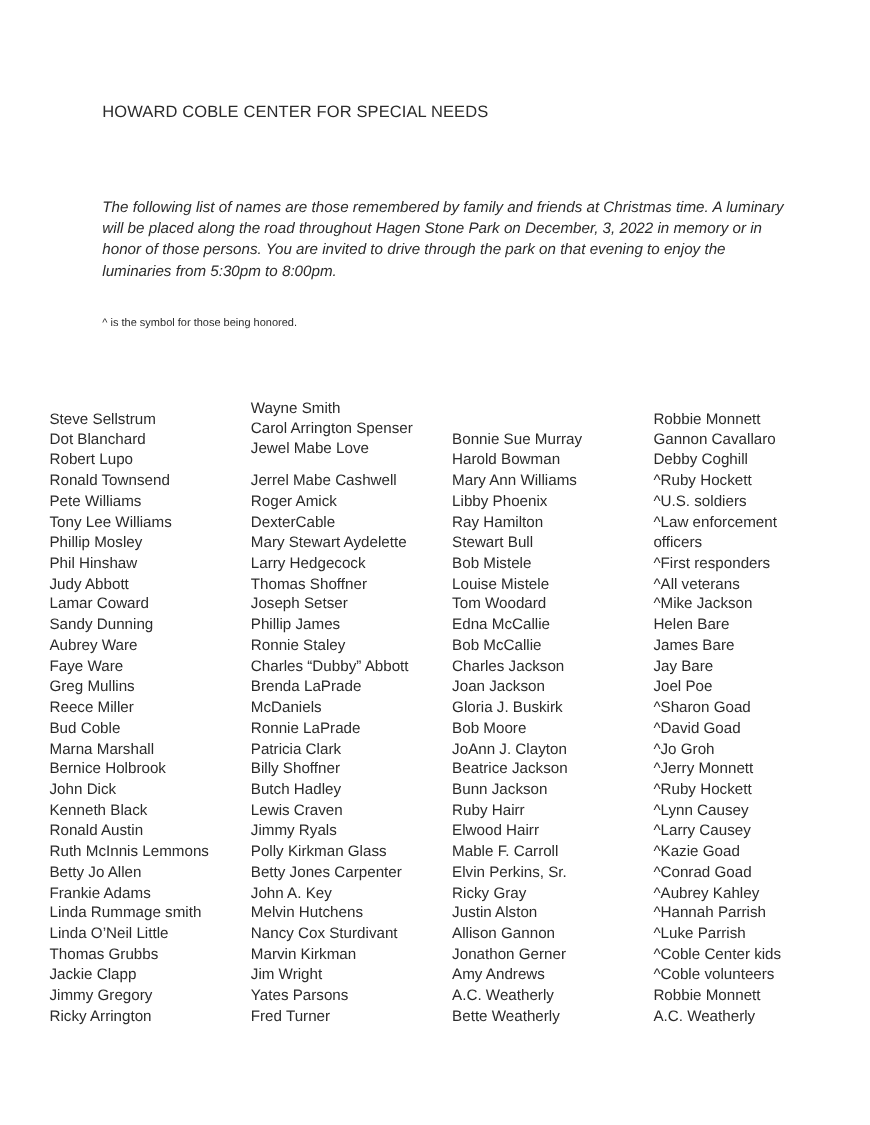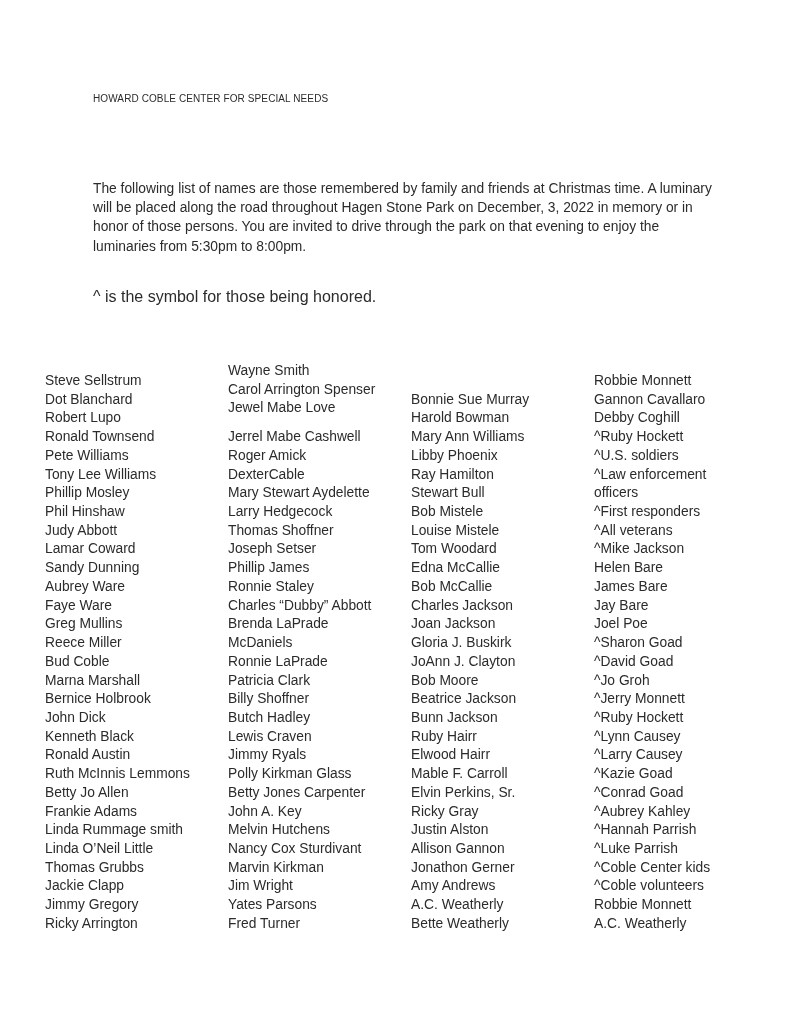--- a/index.html
+++ b/index.html
@@ -13,40 +13,41 @@
     height: 1023px;
     background: #ffffff;
     font-family: "Liberation Sans", "DejaVu Sans", sans-serif;
     color: #2b2b2b;
     overflow: hidden;
   }
   .doc-title {
     position: absolute;
     left: 93px;
     top: 93px;
-    font-size: 10px;
+    font-size: 15px;
     letter-spacing: 0.1px;
     white-space: nowrap;
   }
   .intro {
     position: absolute;
     left: 93px;
     top: 179px;
     width: 620px;
     font-size: 13.8px;
   }
   .intro .intro-line {
     line-height: 19.2px;
     white-space: nowrap;
+    font-style: italic;
   }
   .honored-note {
     position: absolute;
     left: 93px;
     top: 288px;
-    font-size: 16px;
+    font-size: 10px;
     white-space: nowrap;
   }
   .names-grid {
     position: absolute;
     left: 45px;
     top: 352px;
     display: flex;
     align-items: flex-end;
   }
   .names-col {
@@ -158,22 +159,22 @@
         <div class="name-line">Ray Hamilton</div>
         <div class="name-line">Stewart Bull</div>
         <div class="name-line">Bob Mistele</div>
         <div class="name-line">Louise Mistele</div>
         <div class="name-line">Tom Woodard</div>
         <div class="name-line">Edna McCallie</div>
         <div class="name-line">Bob McCallie</div>
         <div class="name-line">Charles Jackson</div>
         <div class="name-line">Joan Jackson</div>
         <div class="name-line">Gloria J. Buskirk</div>
+        <div class="name-line">Bob Moore</div>
         <div class="name-line">JoAnn J. Clayton</div>
-        <div class="name-line">Bob Moore</div>
         <div class="name-line">Beatrice Jackson</div>
         <div class="name-line">Bunn Jackson</div>
         <div class="name-line">Ruby Hairr</div>
         <div class="name-line">Elwood Hairr</div>
         <div class="name-line">Mable F. Carroll</div>
         <div class="name-line">Elvin Perkins, Sr.</div>
         <div class="name-line">Ricky Gray</div>
         <div class="name-line">Justin Alston</div>
         <div class="name-line">Allison Gannon</div>
         <div class="name-line">Jonathon Gerner</div>

